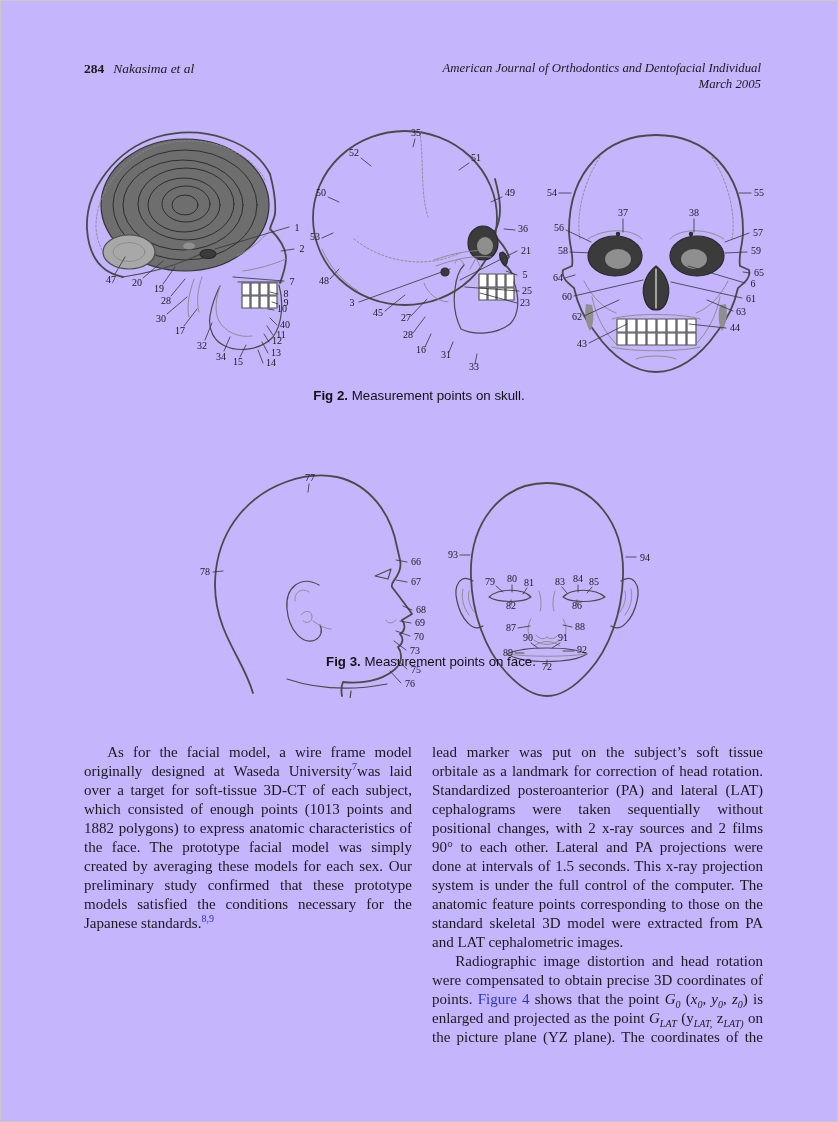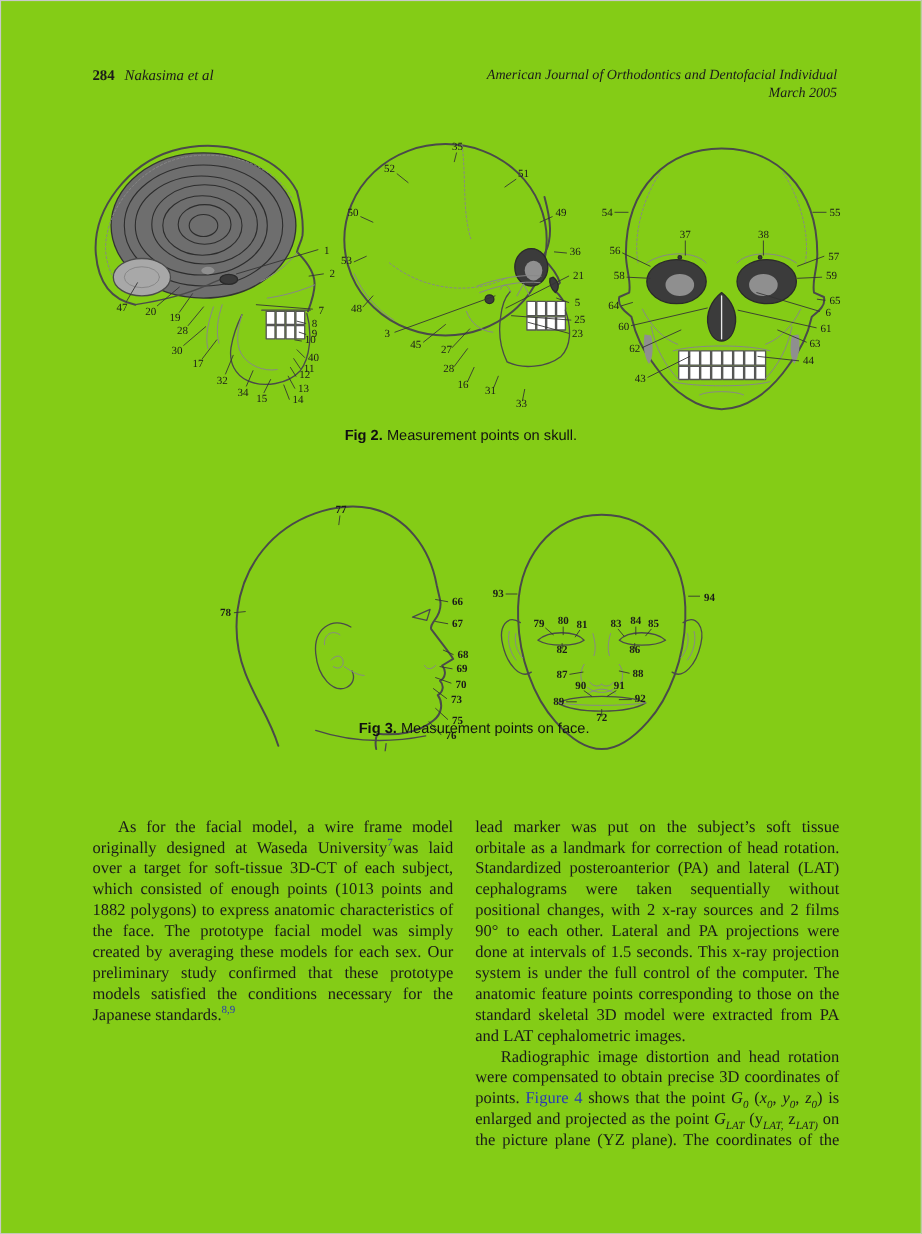--- a/index.html
+++ b/index.html
@@ -1,28 +1,28 @@
 <!DOCTYPE html>
 <html lang="en"><head>
 <meta charset="utf-8">
 <style>
   html,body{margin:0;padding:0;background:#e8e8e8;}
-  .page{position:relative;width:838px;height:1122px;margin:0 auto;background:#84cc16;
+  .page{position:relative;width:838px;height:1122px;margin:0 auto;background:#c4b5fd;
         border:1px solid #c9c9c9;box-sizing:border-box;overflow:hidden;
         font-family:"Liberation Serif",serif;color:#1a1a1a;}
   
   .header-left{position:absolute;left:83px;top:60px;font-size:13.5px;white-space:nowrap;}
   .pagenum{font-weight:bold;}
   .authors{font-style:italic;margin-left:9px;}
   .header-right{position:absolute;right:76px;top:60px;text-align:right;
                 font-style:italic;font-size:12.8px;line-height:15.5px;white-space:nowrap;}
   
   .figrow{position:absolute;display:flex;}
   #fig2{left:72px;top:118px;}
-  #fig3{left:188px;top:447px;font-weight:bold;}
+  #fig3{left:188px;top:462px;}
   svg.art{display:block;}
   svg.art path,svg.art ellipse,svg.art circle,svg.art rect,svg.art line{
     fill:none;stroke:#4a4a4a;stroke-width:1.2;stroke-linecap:round;stroke-linejoin:round;}
   svg.art .fdark{fill:#3b3b3b;stroke:#2a2a2a;}
   svg.art .fgray{fill:#8f8f8f;stroke:none;}
   svg.art .fmid{fill:#a8a8a8;stroke:#4a4a4a;}
   svg.art .fwhite{fill:#ffffff;stroke:#555;}
   svg.art .thick{stroke-width:1.8;}
   svg.art .thin{stroke:#888;stroke-width:0.9;}
   svg.art .dash{stroke:#888;stroke-width:0.9;stroke-dasharray:2,2;}

